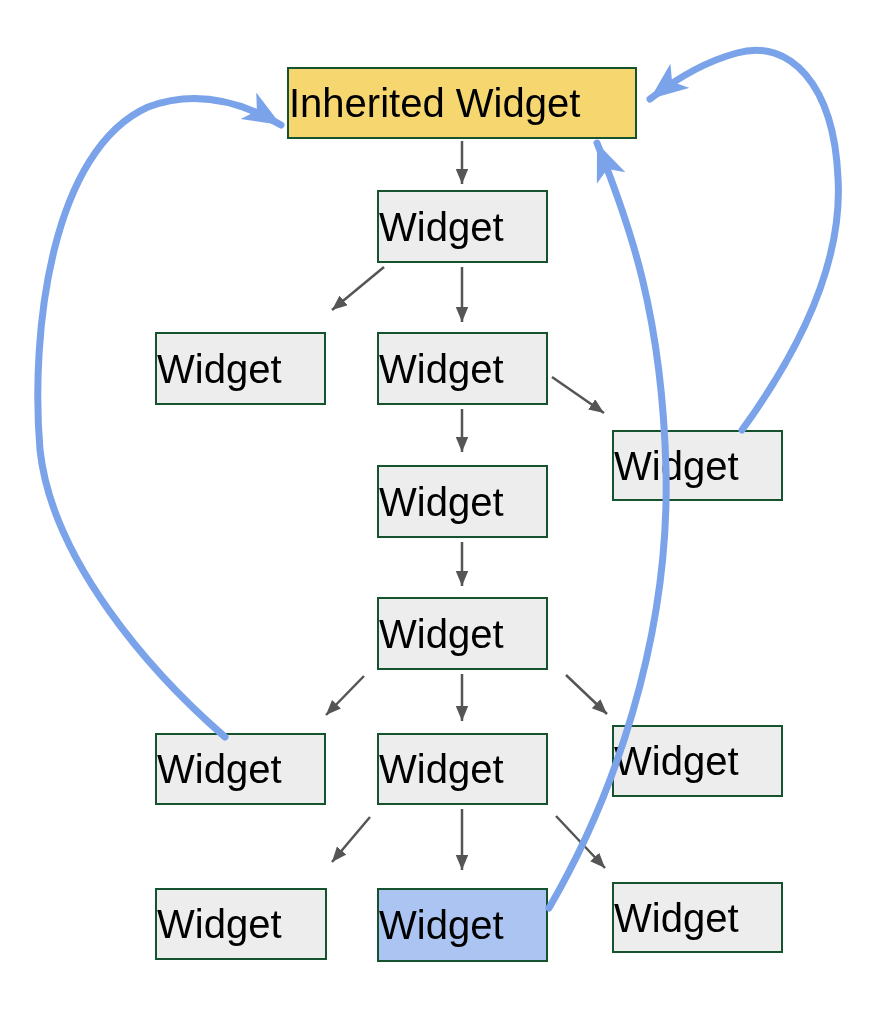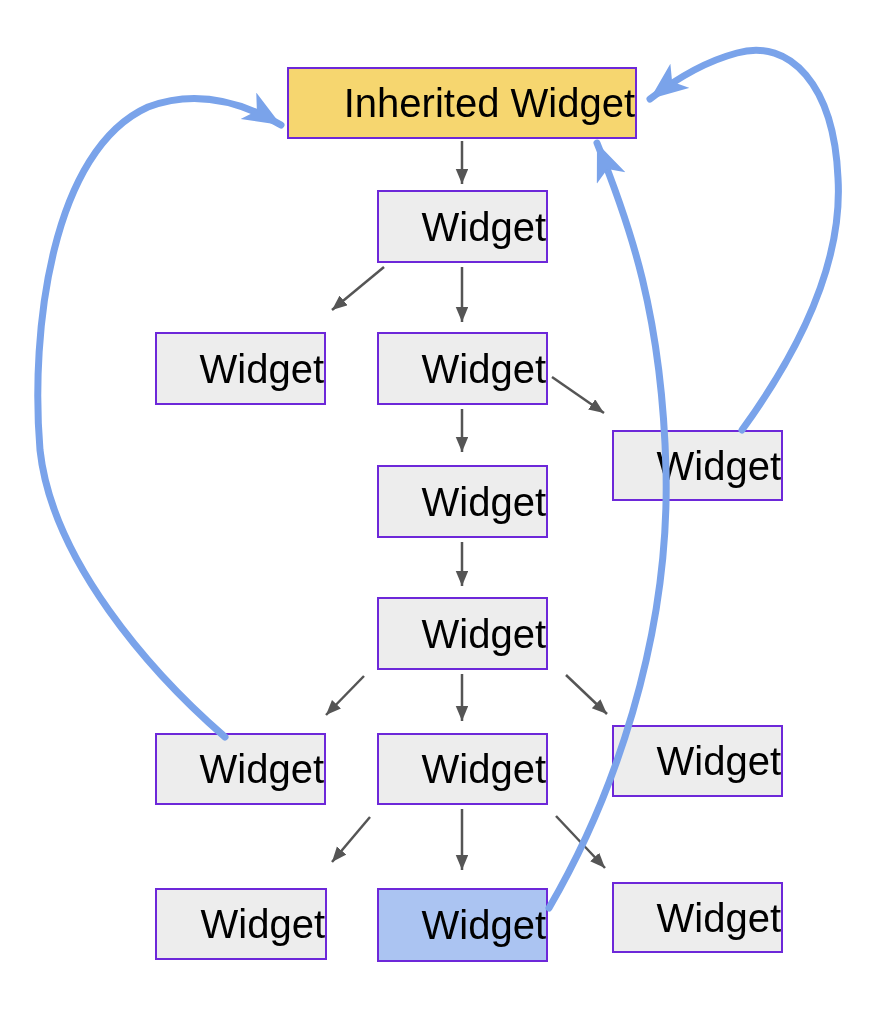--- a/index.html
+++ b/index.html
@@ -12,24 +12,24 @@
     width: 884px;
     height: 1024px;
     background: #ffffff;
     overflow: hidden;
     font-family: "Liberation Sans", sans-serif;
   }
   .node {
     position: absolute;
     box-sizing: border-box;
     background: #ededed;
-    border: 2px solid #6d28d9;
+    border: 2px solid #14532d;
     display: flex;
     align-items: center;
-    justify-content: flex-end;
+    justify-content: flex-start;
     z-index: 1;
   }
   .node span {
     font-size: 40px;
     line-height: 1;
     color: #000000;
     white-space: nowrap;
   }
   .node--inherited { background: #f6d66f; }
   .node--selected  { background: #abc4f2; }

